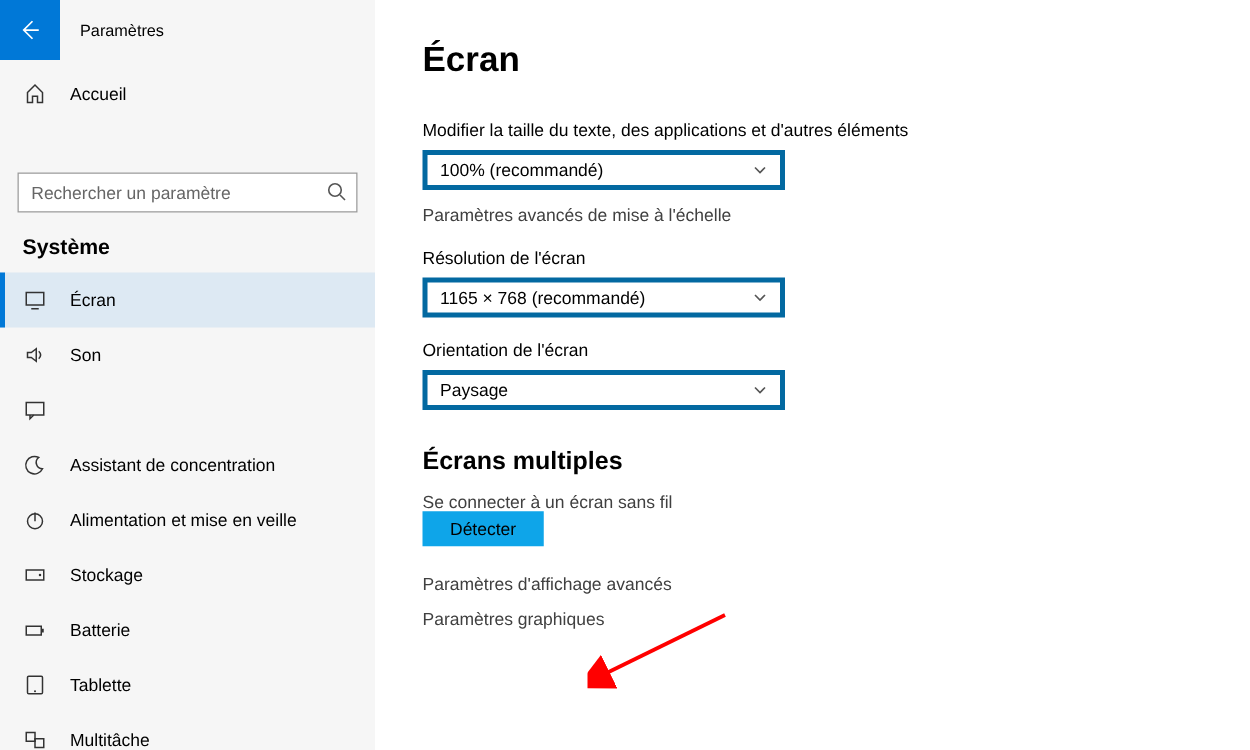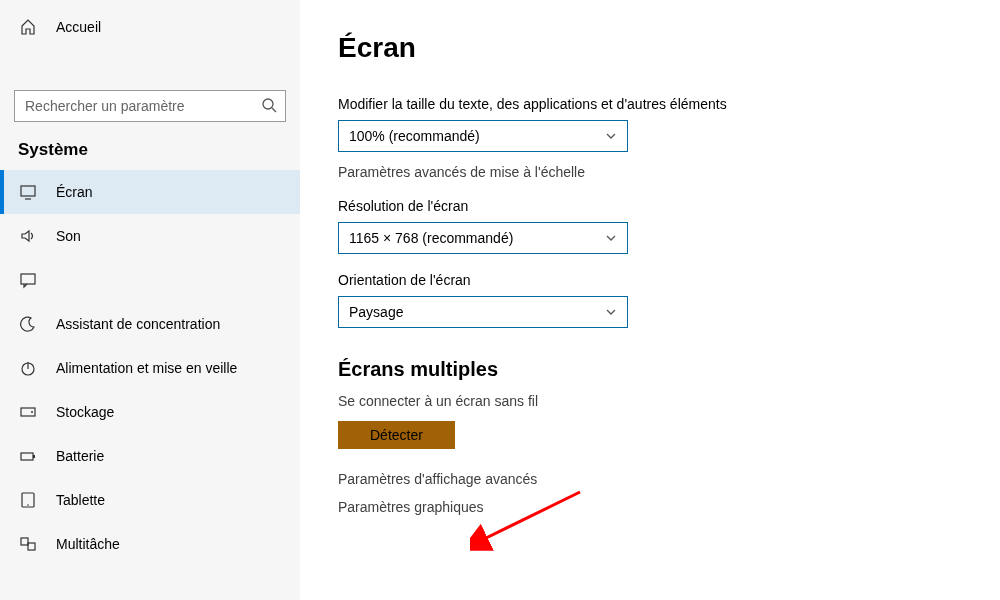--- a/index.html
+++ b/index.html
@@ -25,38 +25,46 @@
 
   .nav-item { display: flex; align-items: center; height: 44px; padding: 0 18px; font-size: 14px; color: #000; cursor: default; }
   .nav-item .icon { width: 20px; display: flex; justify-content: center; color: #333; }
   .nav-item .label { padding-left: 18px; }
   .nav-item.active { background: rgba(0,120,215,0.10); border-left: 4px solid #0078d7; padding-left: 14px; }
 
   .main { flex: 1; padding: 32px 20px 0 38px; overflow: hidden; }
   .main h1 { font-size: 28px; font-weight: 600; margin-bottom: 4px; }
   .cutoff { font-size: 20px; font-weight: 600; color: #000; height: 16px; overflow: hidden; margin-top: 6px; display:flex; align-items:flex-end;}
   .desc { font-size: 14px; margin-top: 10px; }
-  .select { margin-top: 8px; width: 290px; height: 32px; border: 1px solid #0369a1; display: flex; align-items: center; justify-content: space-between; padding: 0 10px; font-size: 14px; background: #fff; }
+  .select { margin-top: 8px; width: 290px; height: 32px; border: 4px solid #0369a1; display: flex; align-items: center; justify-content: space-between; padding: 0 10px; font-size: 14px; background: #fff; }
   .chev { color: #555; }
   .link { color: #404040; font-size: 14px; margin-top: 12px; display: block; }
   .sec-label { font-size: 14px; margin-top: 18px; }
   h2.sub { font-size: 20px; font-weight: 600; margin-top: 30px; }
   .para { font-size: 14px; margin-top: 14px; max-width: 470px; }
-  .btn { margin-top: 12px; display: inline-block; background: #a16207; border: none; padding: 6px 32px; font-size: 14px; }
+  .btn { display: inline-block; background: #0ea5e9; border: none; padding: 6px 22px; font-size: 14px; }
 
   .arrow { position: absolute; pointer-events: none; }
 
   svg { display: block; }
 </style>
 </head>
 <body>
 
 <div class="wrap">
 
   <div class="sidebar">
+    <div class="titlebar">
+      <div class="back-btn">
+        <svg width="20" height="20" viewBox="0 0 20 20">
+            <path d="M12 3 L5 10 L12 17 M5 10 H17" stroke="#fff" stroke-width="1.4" fill="none"></path>
+          </svg>
+      </div>
+      <div class="app-title">Paramètres</div>
+    </div>
 
     <div class="home-row">
       <span class="icon">
         <svg width="18" height="18" viewBox="0 0 18 18">
             <path d="M3 8 L9 2 L15 8 V16 H11 V11 H7 V16 H3 Z" stroke="#333" stroke-width="1.2" fill="none"></path>
           </svg>
       </span>
       <span class="label">Accueil</span>
     </div>
 

